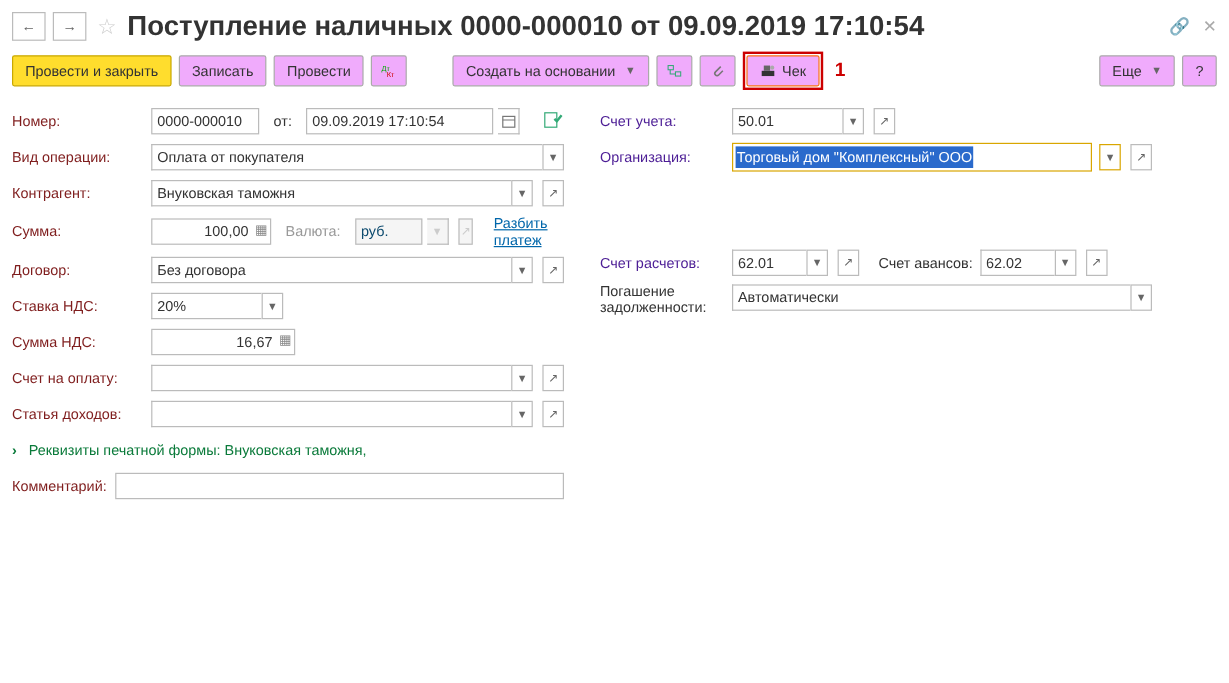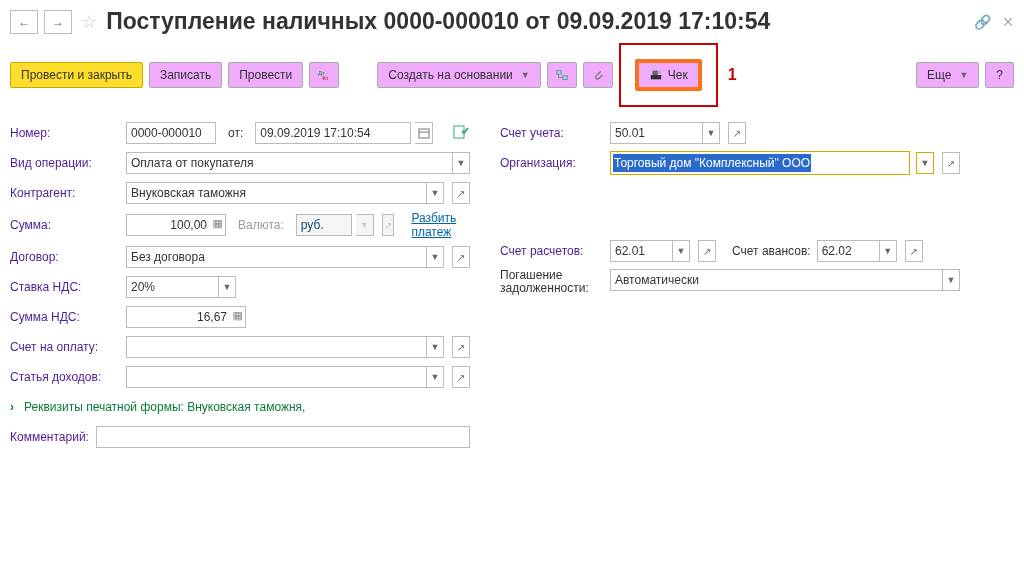--- a/index.html
+++ b/index.html
@@ -11,28 +11,28 @@
 .titlebar-right{margin-left:auto;display:flex;gap:10px;color:#aaa;font-size:14px}
 .titlebar-right span{cursor:pointer}
 .toolbar{display:flex;align-items:center;gap:6px;margin-bottom:14px}
 .btn{height:24px;border:1px solid #aaa;background:#f0abfc;padding:0 10px;display:flex;align-items:center;gap:5px;color:#333;font-size:12px;cursor:pointer;border-radius:2px}
 .btn-primary{background:#ffdd2d;border-color:#c9a800;font-weight:normal}
 .btn svg{width:14px;height:14px}
 .dropdown-arrow{font-size:9px;color:#666;margin-left:3px}
 .spacer{flex:1}
 .btn-ico{width:28px;padding:0;justify-content:center}
 .red-box{border:2px solid #c00;padding:0;display:flex}
-.red-box .btn{border:4px solid #f97316;margin:14px}
+.red-box .btn{border:1px solid #f97316;margin:1px}
 .callout-num{color:#c00;font-size:16px;font-weight:bold;margin-left:4px}
 .form{display:flex;gap:30px}
 .col{display:flex;flex-direction:column;gap:6px}
 .col-left{width:460px}
 .col-right{width:460px}
 .row{display:flex;align-items:center;gap:6px;min-height:24px}
-.lbl{width:110px;color:#4c1d95;flex-shrink:0}
+.lbl{width:110px;color:#7f1d1d;flex-shrink:0}
 .lbl-r{width:104px;color:#4c1d95;flex-shrink:0}
 .input{height:22px;border:1px solid #bbb;background:#fff;padding:0 4px;font-size:12px;color:#333;box-sizing:border-box}
 .input[readonly]{background:#f5f5f5;color:#0c4a6e}
 .num{width:70px}
 .date{width:140px}
 .ddl{flex:1;display:flex}
 .ddl .input{flex:1;border-right:none}
 .dd-btn{width:18px;height:22px;border:1px solid #bbb;background:#fff;display:flex;align-items:center;justify-content:center;font-size:9px;color:#666;box-sizing:border-box}
 .ext{width:18px;height:22px;border:1px solid #bbb;background:#fff;margin-left:2px;display:flex;align-items:center;justify-content:center;font-size:10px;box-sizing:border-box;color:#666}
 .money{width:100px;text-align:right;padding-right:18px}

